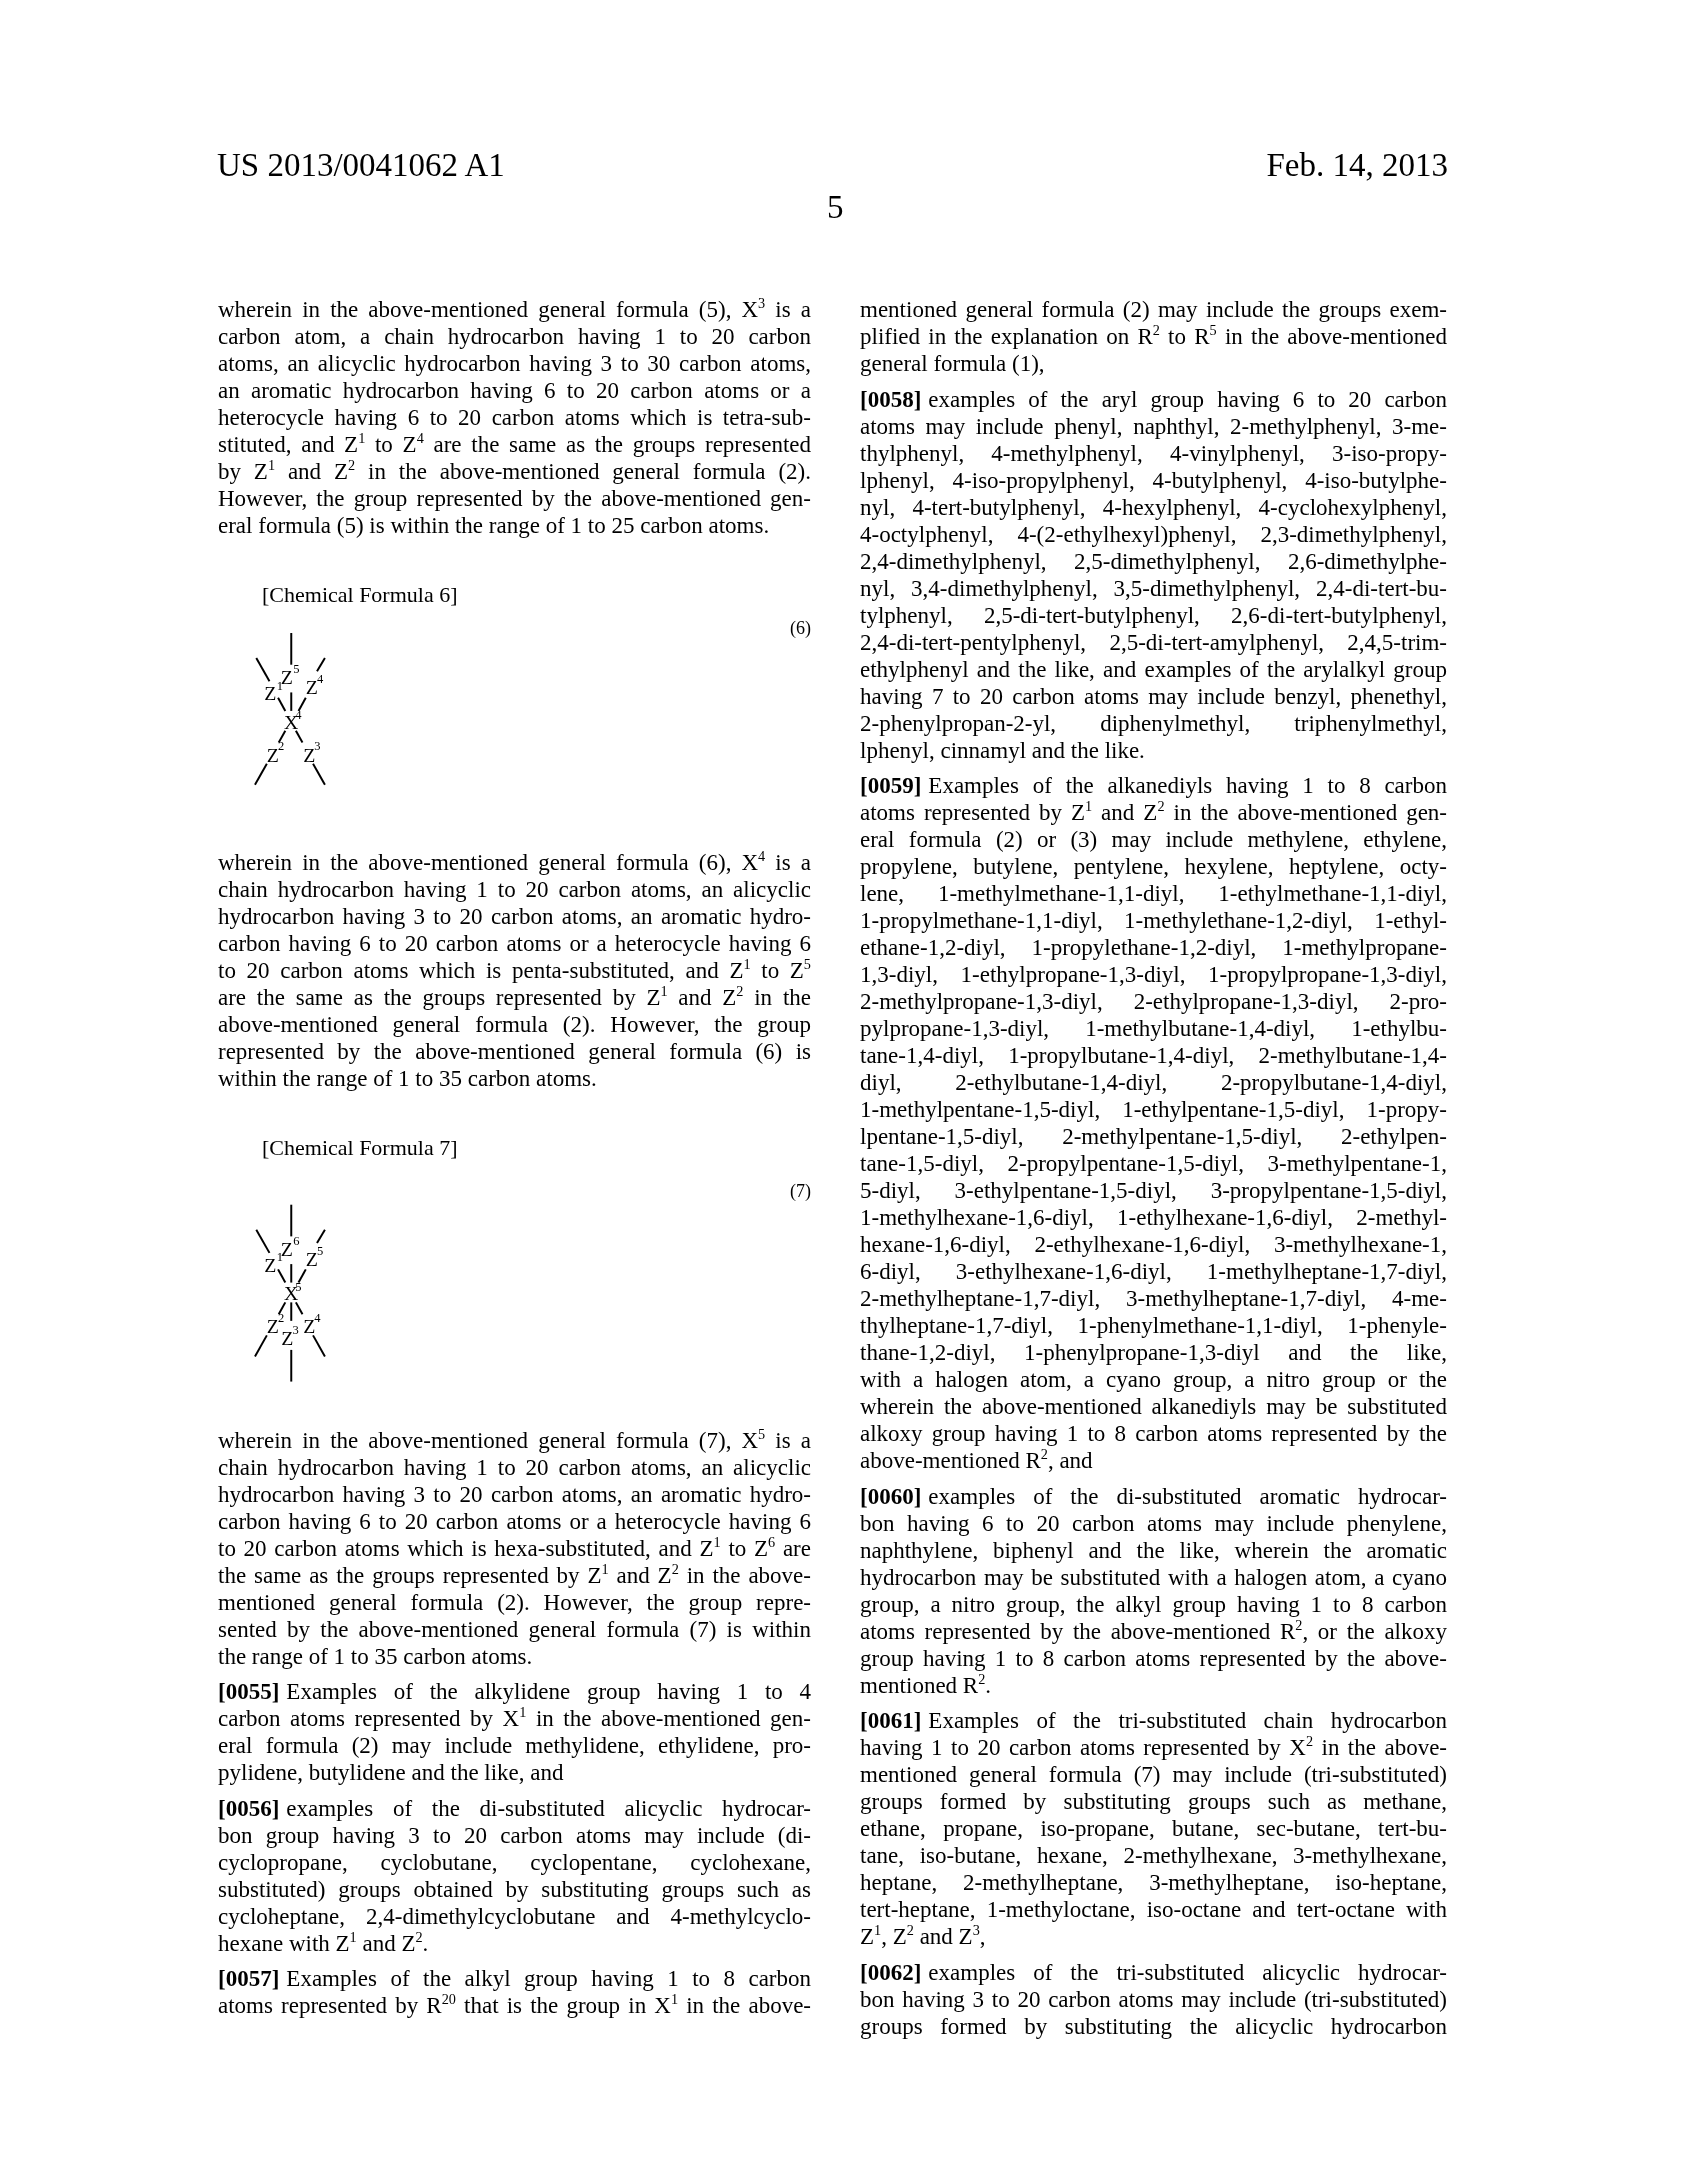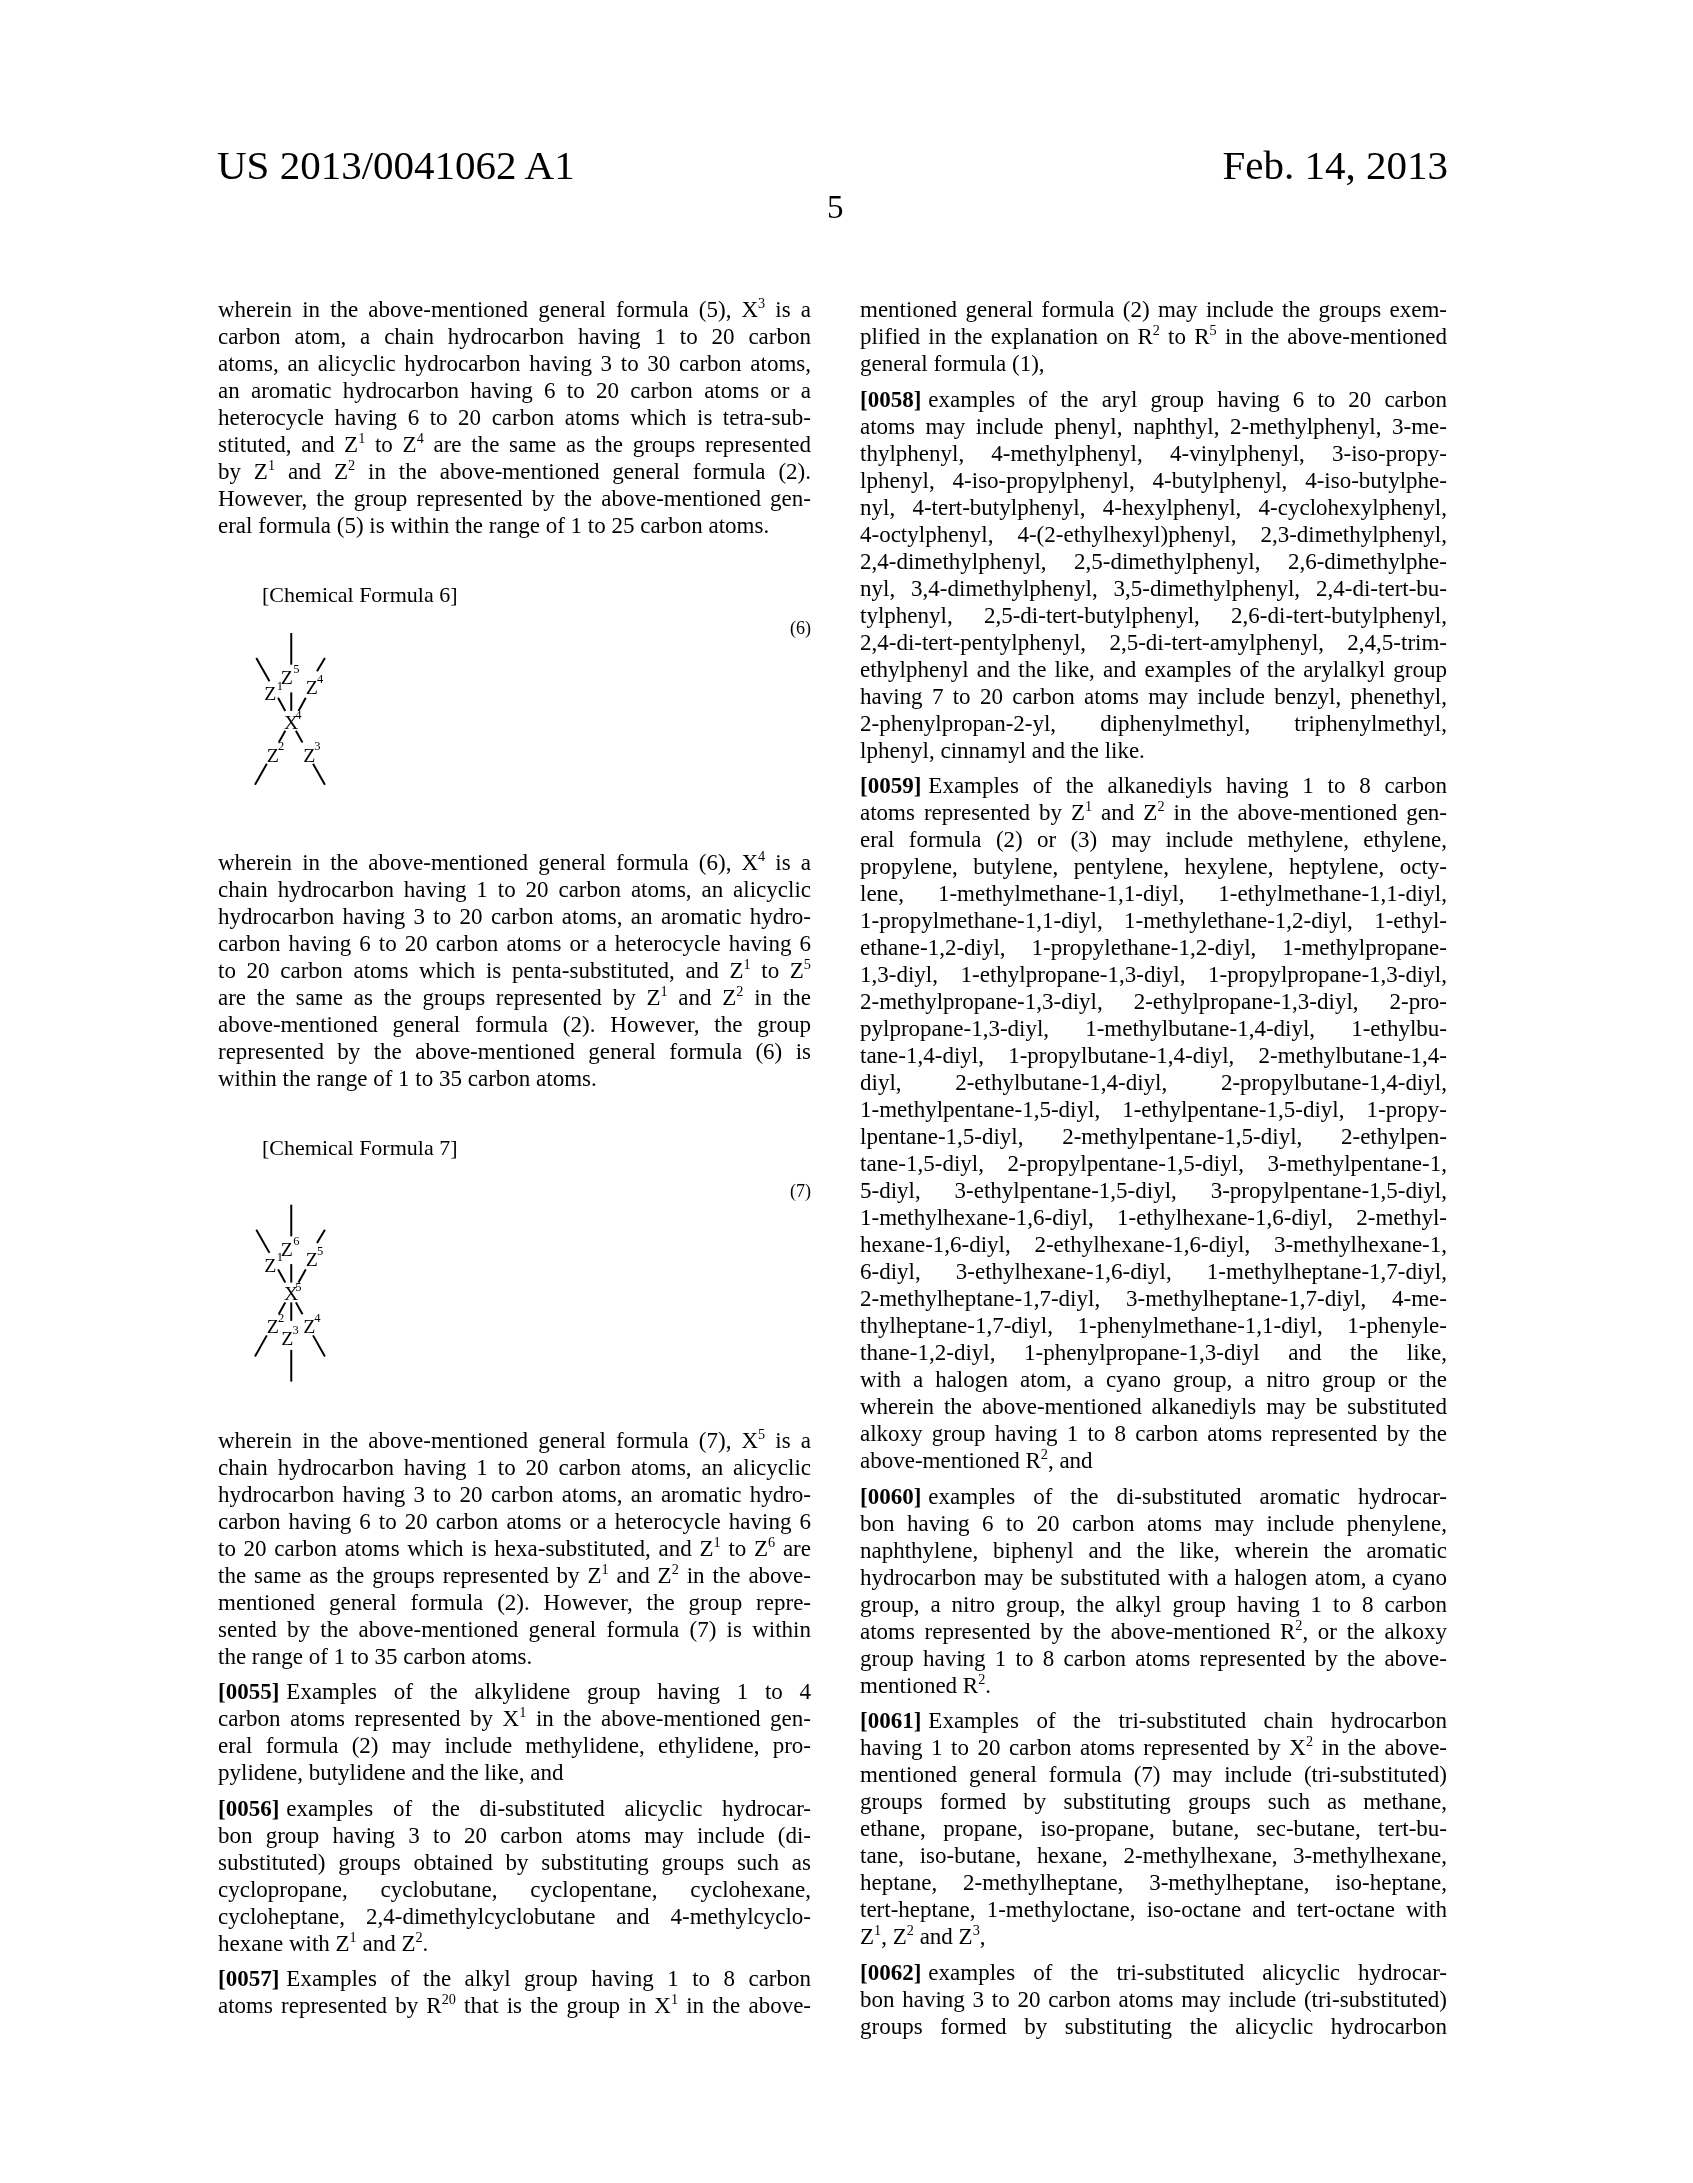--- a/index.html
+++ b/index.html
@@ -1,20 +1,20 @@
 <!DOCTYPE html>
 <html style="font-size:10.6px"><head>
 <meta charset="utf-8">
 <style>
   html, body { margin: 0; padding: 0; background: #ffffff; }
   body {
     width: 1694px; height: 2183px; position: relative; overflow: hidden;
     font-family: "Liberation Serif", "DejaVu Serif", serif; color: #000;
   }
-  .hdr { position: absolute; top: 147px; font-size: 41px; line-height: 37px; white-space: nowrap; text-align: center; }
+  .hdr { position: absolute; top: 147px; font-size: 33px; line-height: 37px; white-space: nowrap; text-align: center; }
   .hdr-left { left: 217px; }
   .hdr-right { right: 246px; }
   .pagenum { position: absolute; top: 189px; left: 827px; font-size: 33px; line-height: 37px; }
 
   .col { position: absolute; top: 296px; font-size: 23px; }
   .col-left { left: 218px; width: 593px; }
   .col-right { left: 860px; width: 587px; }
 
   .para { margin: 0; }
   .para + .para { margin-top: 8.6px; }
@@ -149,22 +149,22 @@
     </div>
   <div class="para">
       <span class="ln"><span class="pnum">[0055]</span>Examples of the alkylidene group having 1 to 4</span>
       <span class="ln">carbon atoms represented by X<sup>1</sup> in the above-mentioned gen-</span>
       <span class="ln">eral formula (2) may include methylidene, ethylidene, pro-</span>
       <span class="ln last">pylidene, butylidene and the like, and</span>
     </div>
   <div class="para">
       <span class="ln"><span class="pnum">[0056]</span>examples of the di-substituted alicyclic hydrocar-</span>
       <span class="ln">bon group having 3 to 20 carbon atoms may include (di-</span>
+      <span class="ln">cyclopropane, cyclobutane, cyclopentane, cyclohexane,</span>
       <span class="ln">substituted) groups obtained by substituting groups such as</span>
-      <span class="ln">cyclopropane, cyclobutane, cyclopentane, cyclohexane,</span>
       <span class="ln">cycloheptane, 2,4-dimethylcyclobutane and 4-methylcyclo-</span>
       <span class="ln last">hexane with Z<sup>1</sup> and Z<sup>2</sup>.</span>
     </div>
   <div class="para">
       <span class="ln"><span class="pnum">[0057]</span>Examples of the alkyl group having 1 to 8 carbon</span>
       <span class="ln">atoms represented by R<sup>20</sup> that is the group in X<sup>1</sup> in the above-</span>
     </div>
 </div>
 
 <div class="col col-right">

